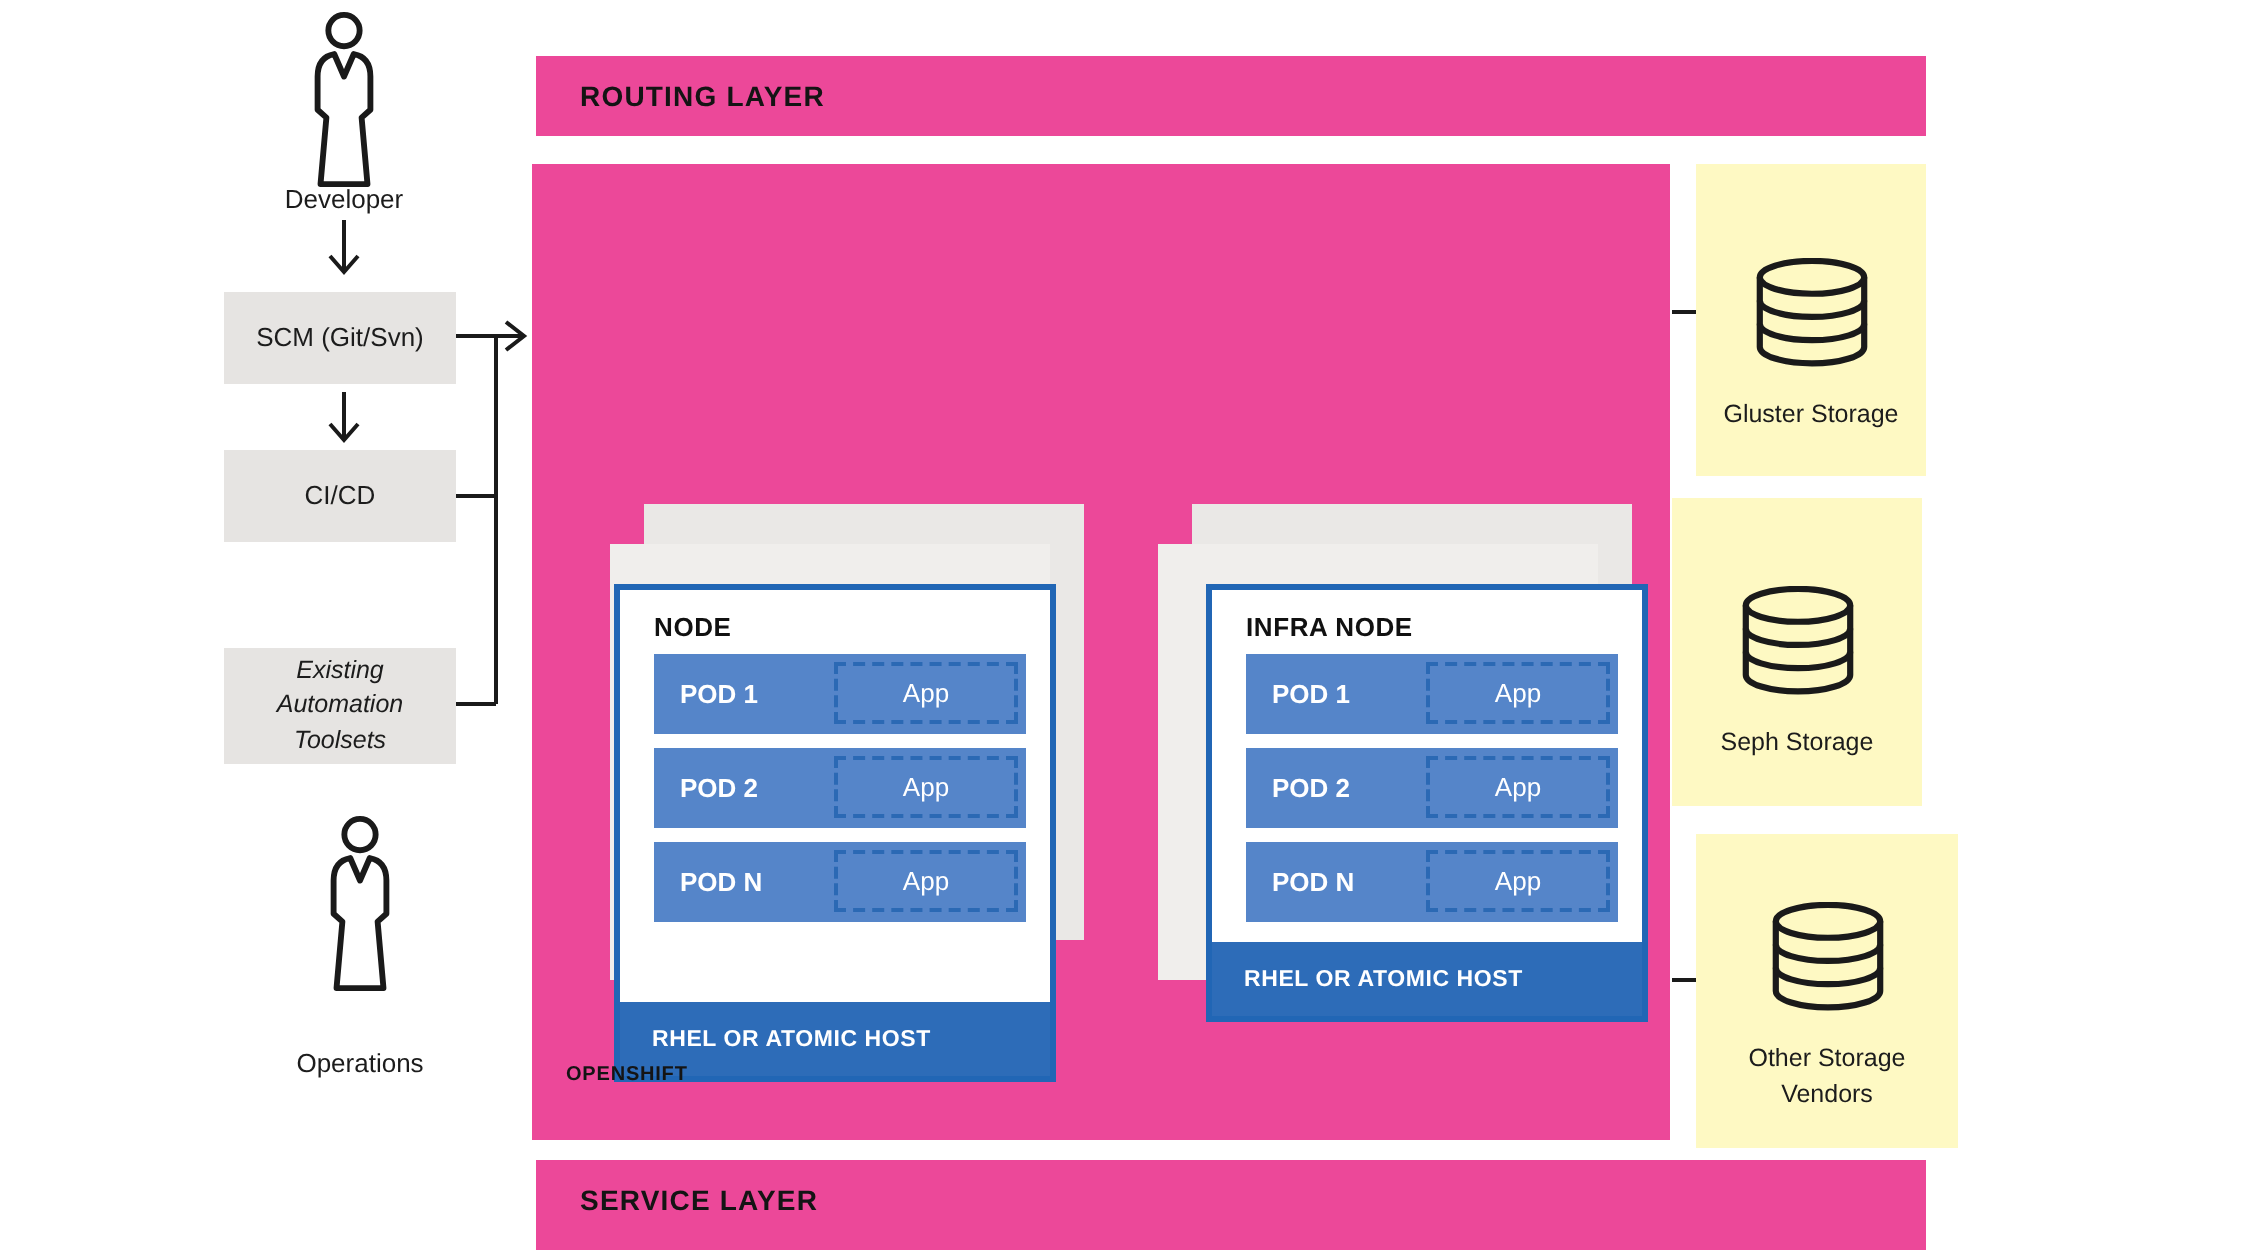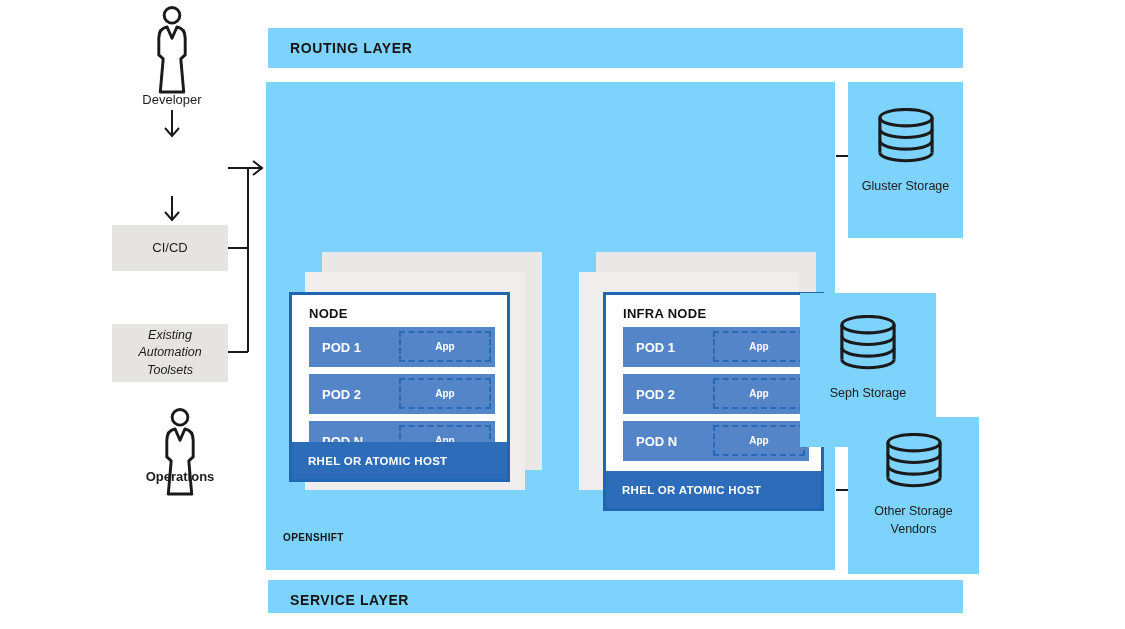--- a/index.html
+++ b/index.html
@@ -3,21 +3,21 @@
 <meta charset="utf-8">
 <style>
   * { margin:0; padding:0; box-sizing:border-box; }
   html,body { background:#ffffff; }
   body { font-family:"Liberation Sans", sans-serif; color:#1f1f1f; }
   #stage { position:relative; width:1125px; height:629px; background:#ffffff; overflow:hidden; }
 
   .abs { position:absolute; }
 
   
-  .gray { background:#7dd3fc; }
+  .gray { background:#ec4899; }
   .band-label { font-weight:bold; font-size:14px; letter-spacing:.6px; color:#141414;
                 padding-left:22px; line-height:40px; white-space:nowrap; }
 
   
   .flow-box { background:#e6e4e2; display:flex; align-items:center; justify-content:center;
               text-align:center; font-size:13px; color:#1c1c1c; line-height:1.35; padding:2px 6px; }
   .person-label { font-size:13px; color:#1c1c1c; text-align:center; }
 
   
   .blue-box { background:#ffffff; border:3px solid #2166b5; }
@@ -29,28 +29,28 @@
   .comp-row { position:absolute; left:18px; right:21px; top:45px; height:40px; display:flex; gap:12px; }
   .comp { flex:1; background:#5080c6; color:#ffffff; font-weight:bold; font-size:11.5px;
           display:flex; align-items:center; justify-content:center; text-align:center; line-height:1.25;
           padding:2px 8px; }
   .pods { position:absolute; left:17px; right:12px; top:32px; }
   .pod { position:relative; height:40px; margin-bottom:7px; background:#5585c9; }
   .pod-label { position:absolute; left:13px; top:50%; transform:translateY(-50%);
                color:#ffffff; font-weight:bold; font-size:13px; white-space:nowrap; }
   .app-box { position:absolute; right:4px; top:4px; bottom:5px; width:92px;
              border:2px dashed #2b69b4; display:flex; align-items:center; justify-content:center;
-             color:#ffffff; font-weight:bold; font-size:10px; }
+             color:#ffffff; font-weight:normal; font-size:13px; }
   .sheet { position:absolute; width:220px; height:218px; }
   .sheet-far { background:#eae8e6; }
   .sheet-near { background:#f0eeec; }
 
   
-  .store-card { background:#7dd3fc; display:flex; flex-direction:column; align-items:center;
-                padding-top:26px; }
+  .store-card { background:#fef9c3; display:flex; flex-direction:column; align-items:center;
+                padding-top:26px;justify-content:center; }
   .store-label { margin-top:12px; font-size:12.5px; line-height:1.4; text-align:center;
                  color:#1c1c1c; max-width:100px; }
 
   .openshift-label { position:absolute; left:17px; top:450px; font-size:10px; font-weight:bold;
                      letter-spacing:.4px; color:#141414; }
   svg.lines { position:absolute; left:0; top:0; pointer-events:none; }
 </style>
 </head>
 <body>
 
@@ -78,43 +78,44 @@
   </svg>
 
   <svg class="abs" style="left:152px; top:6px;" width="40" height="88" viewBox="0 0 40 90">
     <g stroke="#1a1a1a" stroke-width="3" fill="none" stroke-linejoin="round">
       <circle cx="20" cy="9.5" r="8"></circle>
       <path d="M8,88 L11,54 L6.5,50 L6.5,33 Q6.5,23 15,21.5 L20,33 L25,21.5 Q33.5,23 33.5,33 L33.5,50 L29,54 L32,88 Z"></path>
     </g>
   </svg>
   <div class="abs person-label" style="left:122px; top:92px; width:100px;text-align:center;">Developer</div>
 
+  <div class="abs flow-box" style="left:112px; top:146px; width:116px; height:46px;">SCM (Git/Svn)</div>
 
   <div class="abs flow-box" style="left:112px; top:225px; width:116px; height:46px;">CI/CD</div>
 
   <div class="abs flow-box" style="left:112px; top:324px; width:116px; height:58px; line-height:1.38; font-size:12.5px;font-style:italic;">Existing Automation Toolsets</div>
 
   <svg class="abs" style="left:160px; top:408px;" width="40" height="88" viewBox="0 0 40 90">
     <g stroke="#1a1a1a" stroke-width="3" fill="none" stroke-linejoin="round">
       <circle cx="20" cy="9.5" r="8"></circle>
       <path d="M8,88 L11,54 L6.5,50 L6.5,33 Q6.5,23 15,21.5 L20,33 L25,21.5 Q33.5,23 33.5,33 L33.5,50 L29,54 L32,88 Z"></path>
     </g>
   </svg>
-  <div class="abs person-label" style="left:130px; top:469px; width:100px;font-weight:bold;">Operations</div>
+  <div class="abs person-label" style="left:130px; top:524px; width:100px;">Operations</div>
 
   <div class="abs gray" style="left:268px; top:28px; width:695px; height:40px;">
     <div class="band-label">ROUTING LAYER</div>
   </div>
 
   <div class="abs gray" style="left:266px; top:82px; width:569px; height:488px;">
 
 
     <div class="sheet sheet-far" style="left:56px; top:170px;"></div>
     <div class="sheet sheet-near" style="left:39px; top:190px;"></div>
-    <div class="abs blue-box" style="left:23px; top:210px; width:221px; height:190px;">
+    <div class="abs blue-box" style="left:41px; top:210px; width:221px; height:249px;">
       <div class="box-title">NODE</div>
       <div class="pods">
         <div class="pod">
           <span class="pod-label">POD 1</span>
           <span class="app-box">App</span>
         </div>
         <div class="pod">
           <span class="pod-label">POD 2</span>
           <span class="app-box">App</span>
         </div>
@@ -156,21 +157,21 @@
         <ellipse cx="32" cy="10" rx="27" ry="8.5"></ellipse>
         <path d="M5,10 V46 M59,10 V46"></path>
         <path d="M5,22 A27,8.5 0 0 0 59,22"></path>
         <path d="M5,34 A27,8.5 0 0 0 59,34"></path>
         <path d="M5,46 A27,8.5 0 0 0 59,46"></path>
       </g>
     </svg>
     <div class="store-label">Gluster Storage</div>
   </div>
 
-  <div class="abs store-card" style="left:800px; top:249px; width:136px; height:154px; padding-top:22px;margin-top:44px;">
+  <div class="abs store-card" style="left:836px; top:249px; width:125px; height:154px; padding-top:22px;">
     <svg width="62" height="58" viewBox="0 0 64 60">
       <g stroke="#1a1a1a" stroke-width="3.2" fill="none">
         <ellipse cx="32" cy="10" rx="27" ry="8.5"></ellipse>
         <path d="M5,10 V46 M59,10 V46"></path>
         <path d="M5,22 A27,8.5 0 0 0 59,22"></path>
         <path d="M5,34 A27,8.5 0 0 0 59,34"></path>
         <path d="M5,46 A27,8.5 0 0 0 59,46"></path>
       </g>
     </svg>
     <div class="store-label">Seph Storage</div>
@@ -182,17 +183,17 @@
         <ellipse cx="32" cy="10" rx="27" ry="8.5"></ellipse>
         <path d="M5,10 V46 M59,10 V46"></path>
         <path d="M5,22 A27,8.5 0 0 0 59,22"></path>
         <path d="M5,34 A27,8.5 0 0 0 59,34"></path>
         <path d="M5,46 A27,8.5 0 0 0 59,46"></path>
       </g>
     </svg>
     <div class="store-label">Other Storage Vendors</div>
   </div>
 
-  <div class="abs gray" style="left:268px; top:580px; width:695px; height:33px;">
+  <div class="abs gray" style="left:268px; top:580px; width:695px; height:45px;">
     <div class="band-label" style="line-height:41px;">SERVICE LAYER</div>
   </div>
 
 </div>
 
 </body></html>

